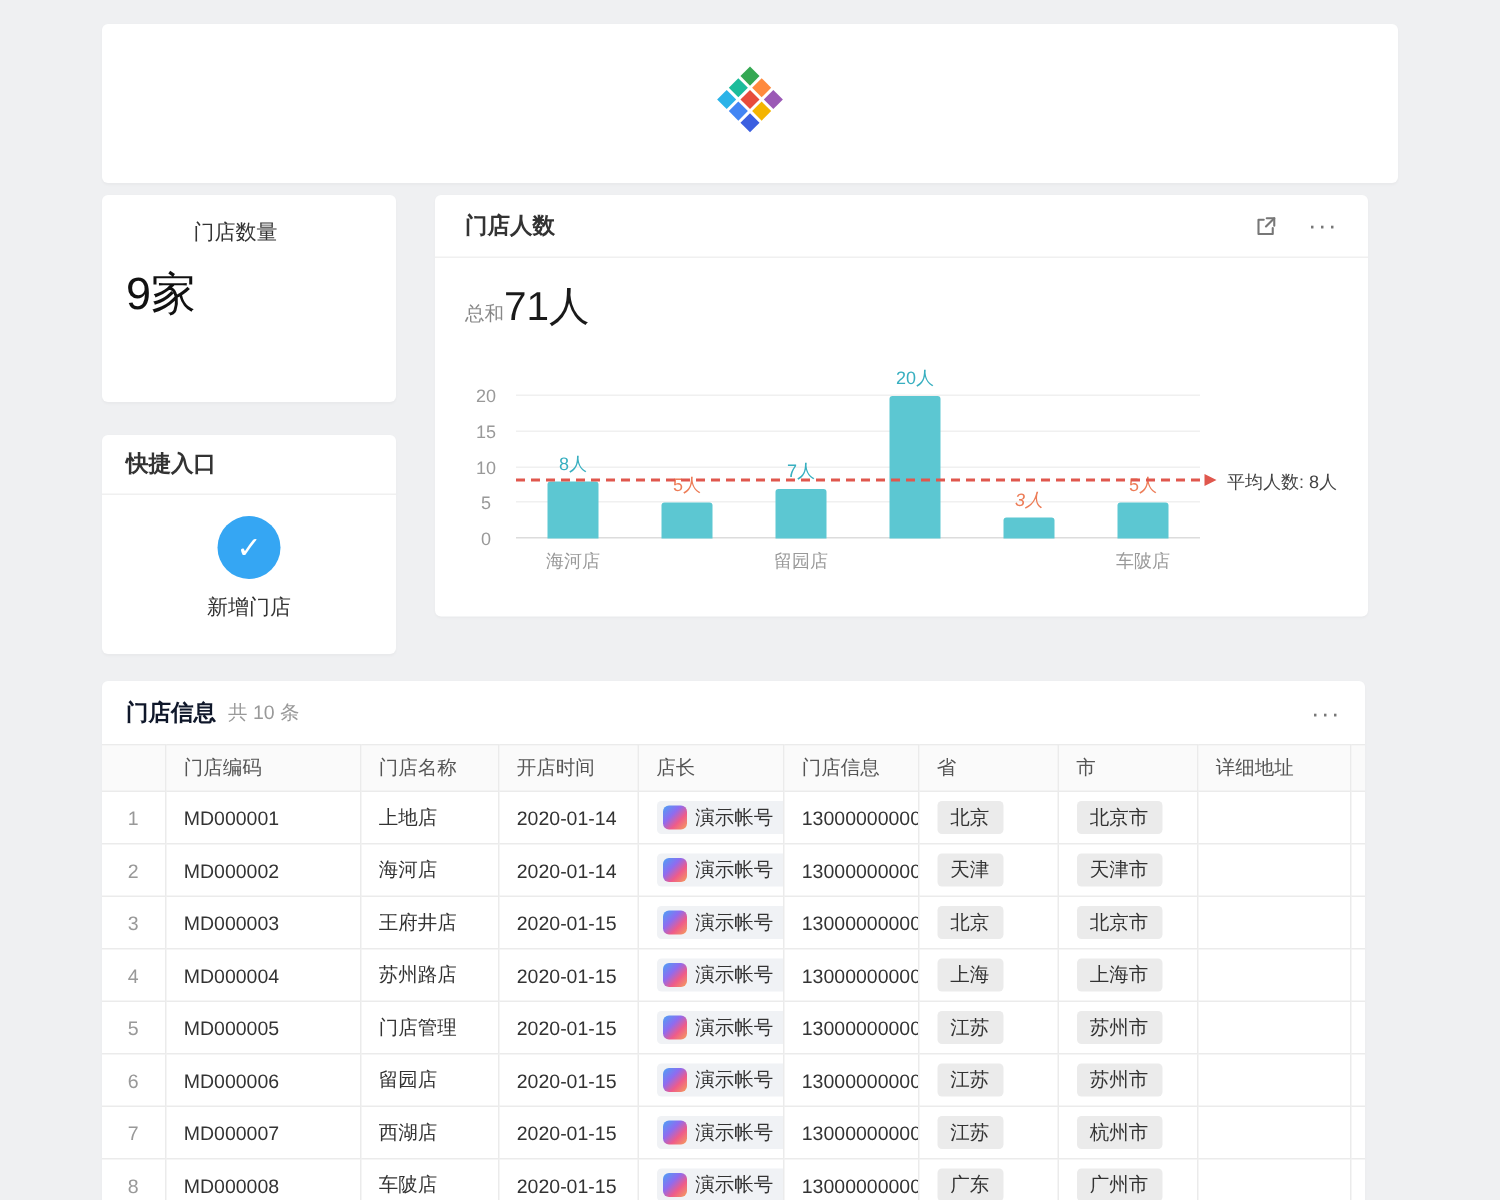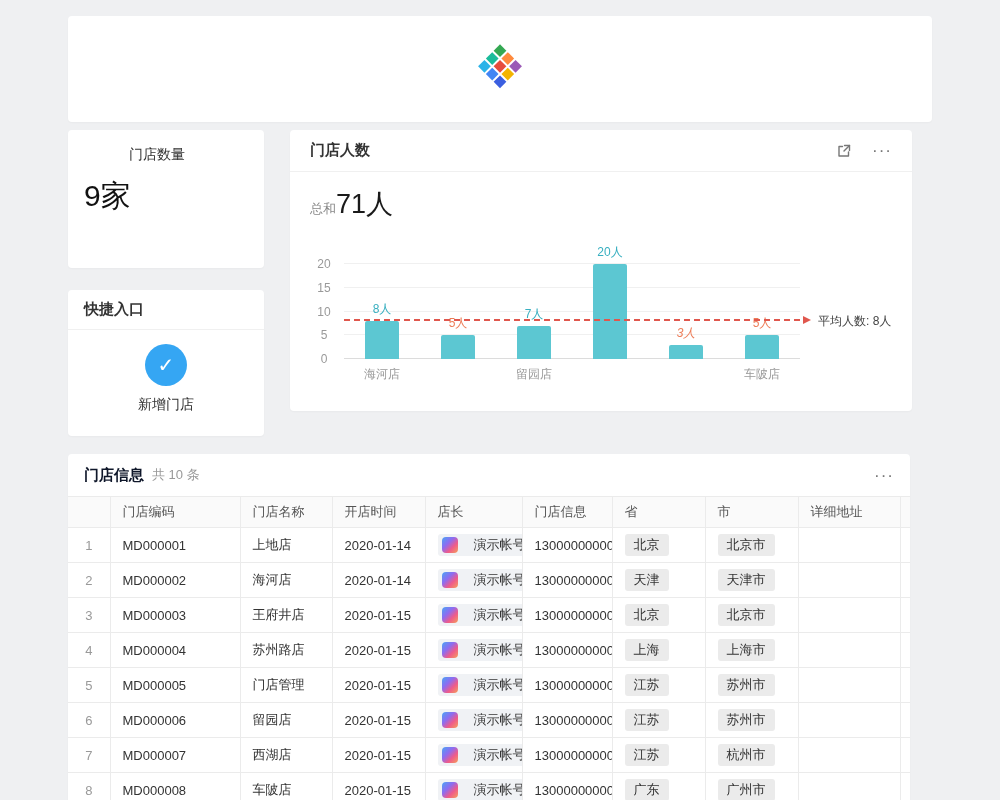--- a/index.html
+++ b/index.html
@@ -76,21 +76,21 @@
   table { width:842px; table-layout:fixed; border-collapse:collapse; font-size:13px; }
   th, td { border:1px solid #ebebeb; padding:6px 12px; height:31px; text-align:left;
            overflow:hidden; white-space:nowrap; }
   th { background:#fafafa; color:#555; font-weight:normal; }
   td { color:#333; background:#fff; }
   .col-num { text-align:center; color:#999; padding:6px 4px; }
   table tr > *:first-child { border-left:none; }
   table tr > *:last-child { border-right:none; }
 
   .pill { display:inline-block; background:#ebebeb; border-radius:3px; padding:2px 9px; color:#333; }
-  .mgr { display:inline-flex; align-items:center; gap:16px; background:#f0f2f5;
+  .mgr { display:inline-flex; align-items:center; gap:6px; background:#f0f2f5;
          border-radius:3px; padding:2px 9px 2px 4px; }
   .avatar { width:16px; height:16px; border-radius:4px;
             background:linear-gradient(135deg,#4aa3f5 0%,#8e6cf0 38%,#ef5b8a 66%,#f5a05a 100%); }
 </style>
 </head>
 <body>
 
 <div class="page">
 
   <div class="card header-card">

